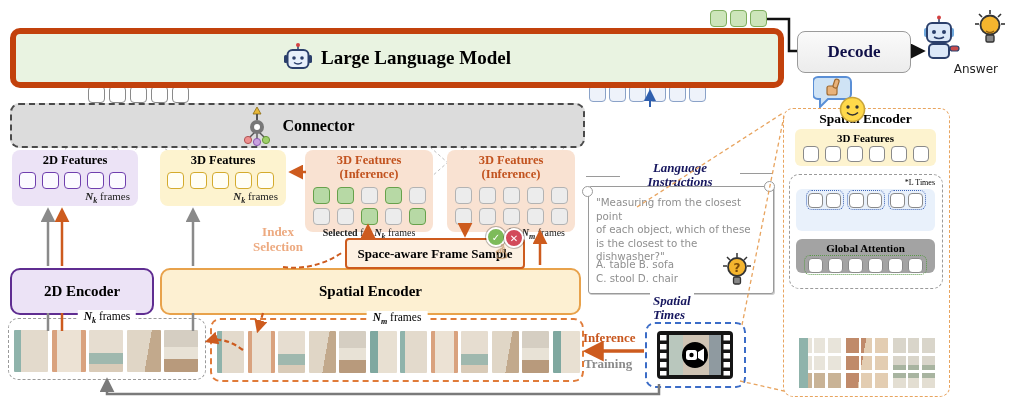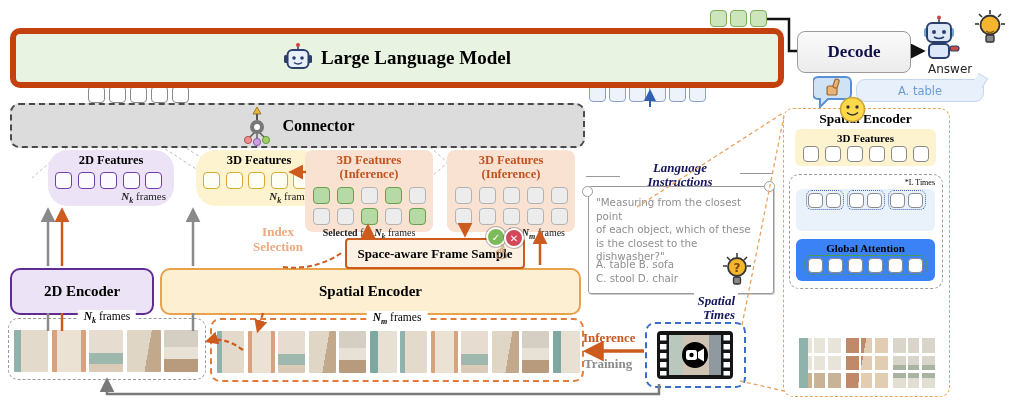--- a/index.html
+++ b/index.html
@@ -26,21 +26,21 @@
   .sq{width:17px;height:17px;background:#fff;border:1.6px solid #8a8a8a;border-radius:4px;box-sizing:border-box;}
   #tok-llm .sq{background:#cde5bb;border-color:#7fae5f;}
   #tok-blue .sq{background:#eef2fa;border-color:#8aa2c8;}
   #f2d-row .sq{border-color:#6f3fae;background:#fbfaff;}
   #f3d-row .sq{border-color:#d4ab2e;background:#fffef5;}
   .inf-grid .sqrow{margin-bottom:4px;gap:7px;}
   .sq.sel{background:#b7d9a5;border-color:#67a14b;}
   .sq.emp{background:#ececec;border-color:#b3b3b3;}
 
   
-  .featbox{border-radius:20px;z-index:5;margin-left:36px;}
+  .featbox{border-radius:8px;z-index:5;}
   #feat-2d{left:12px;top:150px;width:126px;height:56px;background:#ece3f6;}
   #feat-3d{left:160px;top:150px;width:126px;height:56px;background:#fdf3cf;}
   .feat-title{text-align:center;font-size:12.5px;font-weight:700;margin-top:3px;}
   .inf-box{width:128px;height:82px;background:#f9e2d2;border-radius:8px;z-index:5;}
   #inf-left{left:305px;top:150px;}
   #inf-right{left:447px;top:150px;}
   .inf-title{text-align:center;font-size:12.5px;font-weight:700;color:#c2531f;line-height:1.1;margin-top:4px;}
   .cap{font-size:10px;color:#222;}
   .nfr{font-style:italic;font-weight:700;}
   .nfr sub{font-size:8px;}
@@ -68,21 +68,21 @@
   .frame.v0{background:linear-gradient(90deg,#8fb3ab 0 20%,#e3dacc 20%),linear-gradient(#e3dacc 65%,#c9ab8d 65%);}
   .frame.v1{background:linear-gradient(90deg,#d9a27e 0 15%,#ece2d4 15% 85%,#d9a27e 85%),#ece2d4;}
   .frame.v2{background:linear-gradient(#e6ddd0 55%,#9fb8ae 55% 80%,#d9cbb8 80%);}
   .frame.v3{background:linear-gradient(100deg,#e0d6c6 60%,#c2a98c 60%);}
   .frame.v4{background:linear-gradient(#d5cec2 40%,#e8e2d6 40% 70%,#b89a7c 70%);}
   .frame.v5{background:linear-gradient(90deg,#7fa8a0 0 30%,#e8e0d2 30%),linear-gradient(#e8e0d2 70%,#cbb396 70%);}
 
   
   #video-box{left:645px;top:322px;width:97px;height:62px;border:2px dashed #3b6cc7;border-radius:10px;
           background:#fff;z-index:6;}
-  #video-label{left:650px;top:294px;width:88px;text-align:right;font-size:13px;font-weight:700;
+  #video-label{left:650px;top:294px;width:88px;text-align:left;font-size:13px;font-weight:700;
           font-style:italic;color:#16165e;line-height:1.1;z-index:7;}
   #video-label span{background:#fff;padding:0 3px;}
   #inf-label{left:583px;top:330px;width:62px;font-size:13px;font-weight:700;color:#c8561d;z-index:6;}
   #train-label{left:584px;top:356px;width:62px;font-size:13px;font-weight:700;color:#8a8a8a;z-index:6;}
 
   
   #instr-body{left:588px;top:186px;width:184px;height:106px;background:#fff;border:1.5px solid #9a9a9a;
           border-radius:3px;box-shadow:1px 1px 0 #ccc;z-index:6;}
   #instr-title{left:600px;top:161px;width:160px;text-align:center;font-size:13px;font-weight:700;
           font-style:italic;color:#16165e;line-height:1.08;z-index:7;}
@@ -93,21 +93,21 @@
   #instr-lines{left:596px;top:196px;width:172px;z-index:7;}
   #instr-opts{left:596px;top:258px;width:120px;z-index:7;}
 
   
   #panel{left:783px;top:108px;width:165px;height:287px;border:1.8px dashed #e8a45f;border-radius:10px;z-index:3;background:#fff;}
   #panel-title{left:783px;top:111px;width:165px;text-align:center;font-size:13.5px;font-weight:700;z-index:6;}
   .psec{position:absolute;border-radius:6px;z-index:5;}
   .psec .ptit{text-align:center;font-size:11px;font-weight:700;margin-top:3px;}
   #psec-3df{left:795px;top:129px;width:141px;height:37px;background:#fdf3cf;}
   #psec-frame{left:796px;top:189px;width:139px;height:42px;background:#e9f1fb;}
-  #psec-global{left:796px;top:239px;width:139px;height:42px;background:#3b82f6;}
+  #psec-global{left:796px;top:239px;width:139px;height:34px;background:#a3a3a3;}
   #psec-input{left:795px;top:292px;width:141px;height:41px;background:#fdf3cf;}
   .psec .sqrow{justify-content:center;gap:6px;margin-top:2px;}
   .psec .sq{width:16px;height:16px;border-radius:4px;}
   #pairs-row{display:flex;gap:3px;justify-content:center;margin-top:1px;}
   .pair{border:1.5px dotted #3b62b5;border-radius:6px;padding:1.5px;display:flex;gap:3px;}
   .pair .sq{width:15px;height:15px;}
   #global-wrap{border:1.5px dotted #5a9a48;border-radius:6px;padding:1.5px 3px;margin:1px auto 0;width:fit-content;}
   #global-wrap .sqrow{margin-top:0;gap:5px;}
   #global-wrap .sq{width:15px;height:15px;}
   #gray-inner{left:789px;top:174px;width:152px;height:113px;border:1.5px dashed #9a9a9a;border-radius:10px;z-index:4;}
@@ -123,21 +123,21 @@
   .patch.v1{background-color:#d8b394;background-image:
      linear-gradient(90deg,transparent 0 30%,#fff 30% 36%,transparent 36% 63%,#fff 63% 69%,transparent 69%),
      linear-gradient(0deg,transparent 0 30%,#fff 30% 36%,transparent 36% 63%,#fff 63% 69%,transparent 69%),
      linear-gradient(100deg,#c08a6a 40%,#e3cdb2 40%);}
   .patch.v2{background-color:#c6cabe;background-image:
      linear-gradient(90deg,transparent 0 30%,#fff 30% 36%,transparent 36% 63%,#fff 63% 69%,transparent 69%),
      linear-gradient(0deg,transparent 0 30%,#fff 30% 36%,transparent 36% 63%,#fff 63% 69%,transparent 69%),
      linear-gradient(#d9d5ca 55%,#a8b4a0 55% 80%,#e3ded2 80%);}
 
   
-  #answer-label{left:928px;top:62px;width:70px;font-family:"DejaVu Sans",sans-serif;font-size:12px;color:#222;z-index:6;}
+  #answer-label{left:928px;top:62px;width:70px;font-family:"DejaVu Sans",sans-serif;font-size:12px;color:#222;z-index:6;text-align:right;}
   #bubble{left:856px;top:79px;width:126px;height:21px;background:#e8f0fb;border:1px solid #c6d6ee;border-radius:9px;
           display:flex;align-items:center;justify-content:center;z-index:6;
           font-family:"DejaVu Sans",sans-serif;font-size:11.5px;color:#6b9bd8;}
   #bubble:after{content:"";position:absolute;right:-3px;top:-5px;width:10px;height:10px;background:#e8f0fb;
           border-top:1px solid #c6d6ee;border-right:1px solid #c6d6ee;transform:rotate(30deg);}
   .badge{position:absolute;width:16px;height:16px;border-radius:50%;display:flex;align-items:center;justify-content:center;
          color:#fff;font-size:10px;font-weight:700;border:2px solid #fff;box-shadow:0 0 0 1px rgba(0,0,0,.25);z-index:10;
          font-family:"DejaVu Sans",sans-serif;}
   #check-badge{left:486px;top:227px;background:#7dbb5a;}
   #x-badge{left:504px;top:228px;background:#d24a5a;}
@@ -235,23 +235,20 @@
     </svg>
   </span>
   <span class="abs iconwrap" style="left:839px;top:96px;z-index:31;">
     <svg width="27" height="27" viewBox="0 0 27 27">
       <circle cx="13.5" cy="13.5" r="12" fill="#ffd94a" stroke="#c9a53a" stroke-width="1.6"></circle>
       <circle cx="9" cy="11" r="1.7" fill="#333"></circle>
         <circle cx="18" cy="11" r="1.7" fill="#333"></circle>
       <path d="M8,16.5 Q13.5,21.5 19,16.5" stroke="#333" stroke-width="1.6" fill="none"></path>
     </svg>
   </span>
-  <div class="abs" id="bubble">
-    <span>A. table</span>
-  </div>
 
   <div class="abs sqrow" style="left:88px;top:86px;gap:4px;">
       <div class="sq"></div>
       <div class="sq"></div>
       <div class="sq"></div>
       <div class="sq"></div>
       <div class="sq"></div>
     </div>
 
   <div class="abs" id="connector-bar">

